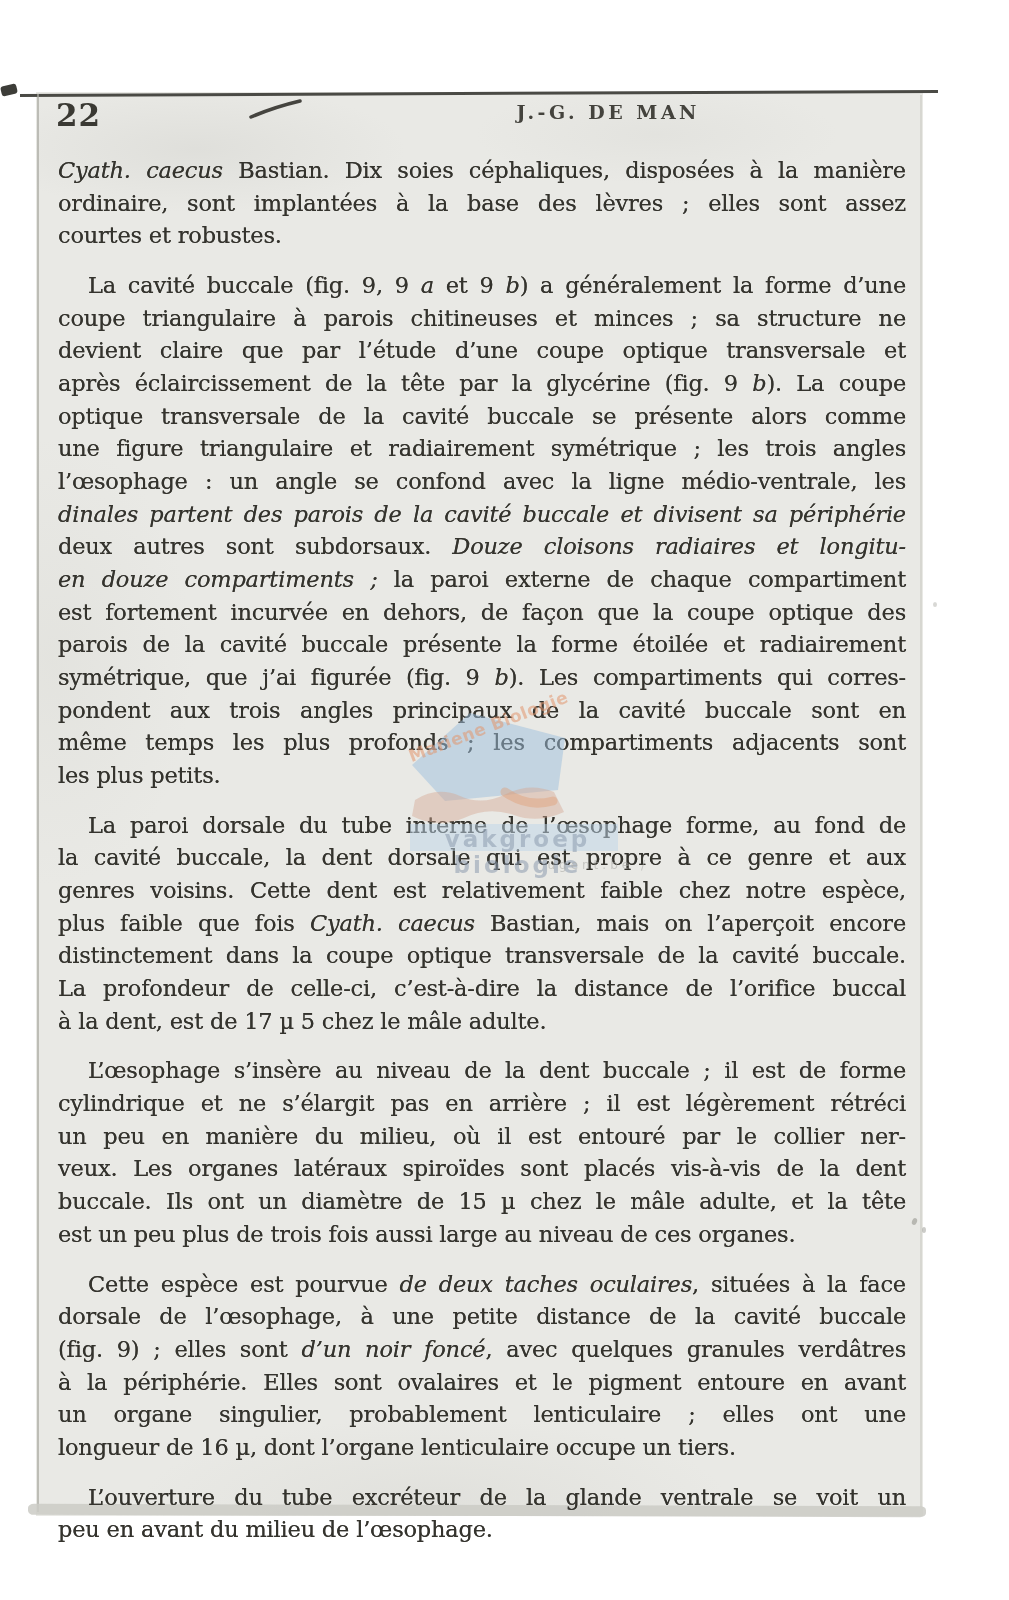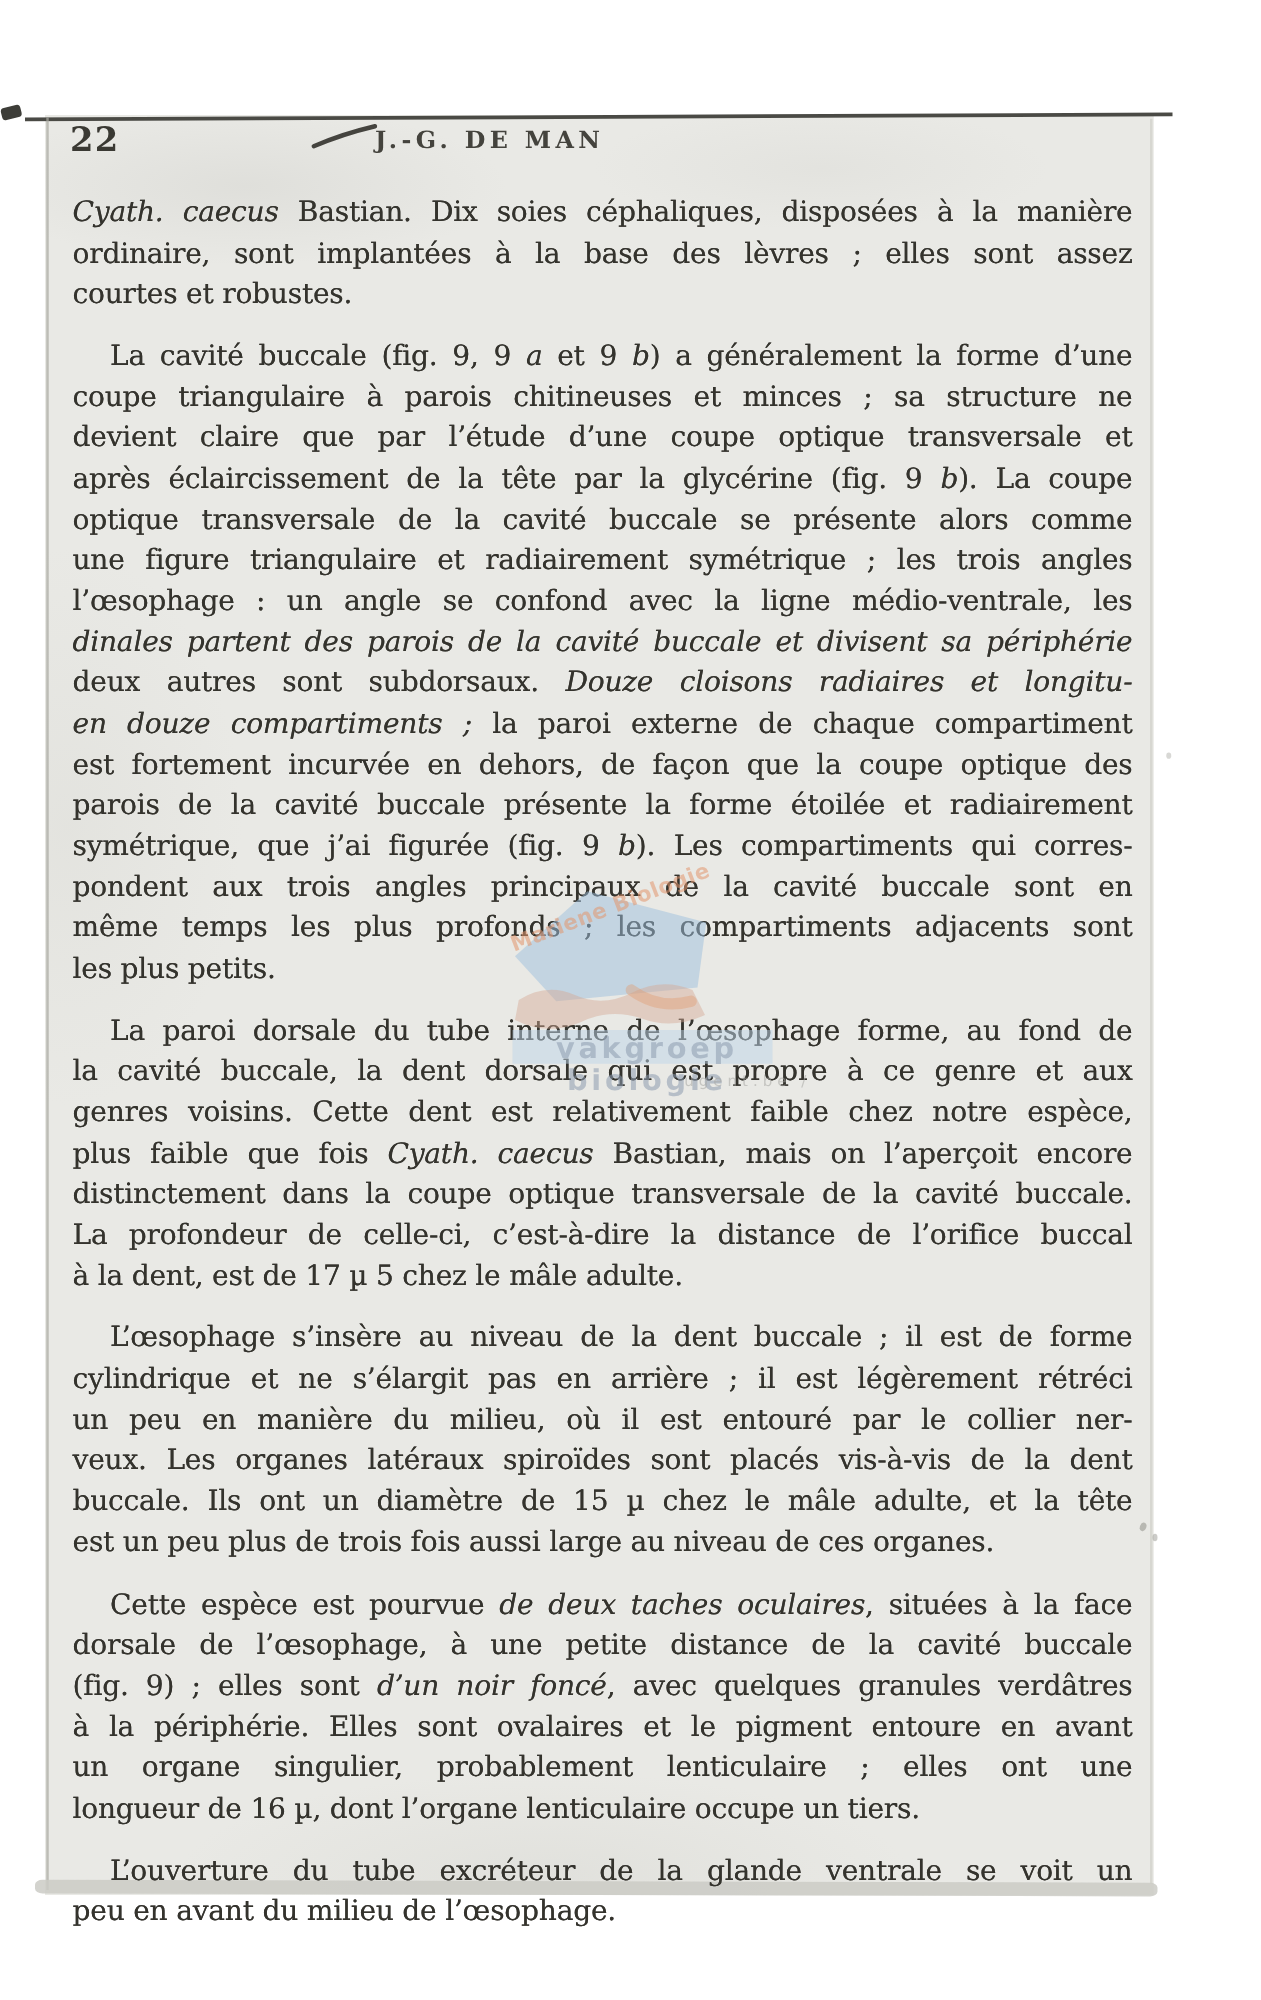--- a/index.html
+++ b/index.html
@@ -13,23 +13,23 @@
            radial-gradient(ellipse 200px 320px at 2% 40%, rgba(210,210,204,.25), rgba(0,0,0,0) 70%),
            radial-gradient(ellipse 420px 120px at 45% 99%, rgba(206,206,200,.30), rgba(0,0,0,0) 70%);}
   .top-edge{position:absolute;left:20px;top:92px;width:918px;height:3px;
             background:#4a4a45;transform:rotate(-0.25deg);}
   .corner-blob{position:absolute;left:1px;top:85px;width:16px;height:10px;
                background:#3d3d38;border-radius:3px;transform:rotate(-14deg);}
   .left-edge{position:absolute;left:37px;top:94px;width:2px;height:1418px;background:#aaaaa3;opacity:.7;}
   .right-edge{position:absolute;left:920px;top:95px;width:2px;height:1412px;background:#d7d7d1;}
   .bottom-edge{position:absolute;left:28px;top:1505px;width:898px;height:11px;
                background:#cbcbc5;border-radius:6px/4px;transform:rotate(0.15deg);opacity:.85;}
-  .page-number{position:absolute;left:56px;top:97px;font-size:27px;font-weight:bold;
+  .page-number{position:absolute;left:56px;top:97px;font-size:31px;font-weight:bold;
                color:#3a3933;letter-spacing:1px;}
-  .running-header{position:absolute;left:300px;top:101px;width:400px;text-align:left;
+  .running-header{position:absolute;left:300px;top:101px;width:400px;text-align:right;
                   font-size:19px;font-weight:bold;color:#44433d;letter-spacing:3.5px;}
   .pen-mark{position:absolute;left:245px;top:96px;}
   .text-block{position:absolute;left:58px;top:154px;width:848px;
               font-size:22.5px;color:#34332d;letter-spacing:-0.2px;
               text-shadow:0 0 0.5px rgba(45,44,40,.8);}
   .line{height:32.68px;line-height:32.68px;text-align:justify;text-align-last:justify;
         overflow:visible;white-space:normal;}
   .line.end{text-align-last:left;}
   .line.indent{text-indent:30px;margin-top:17px;}
   .it{font-style:italic;}

